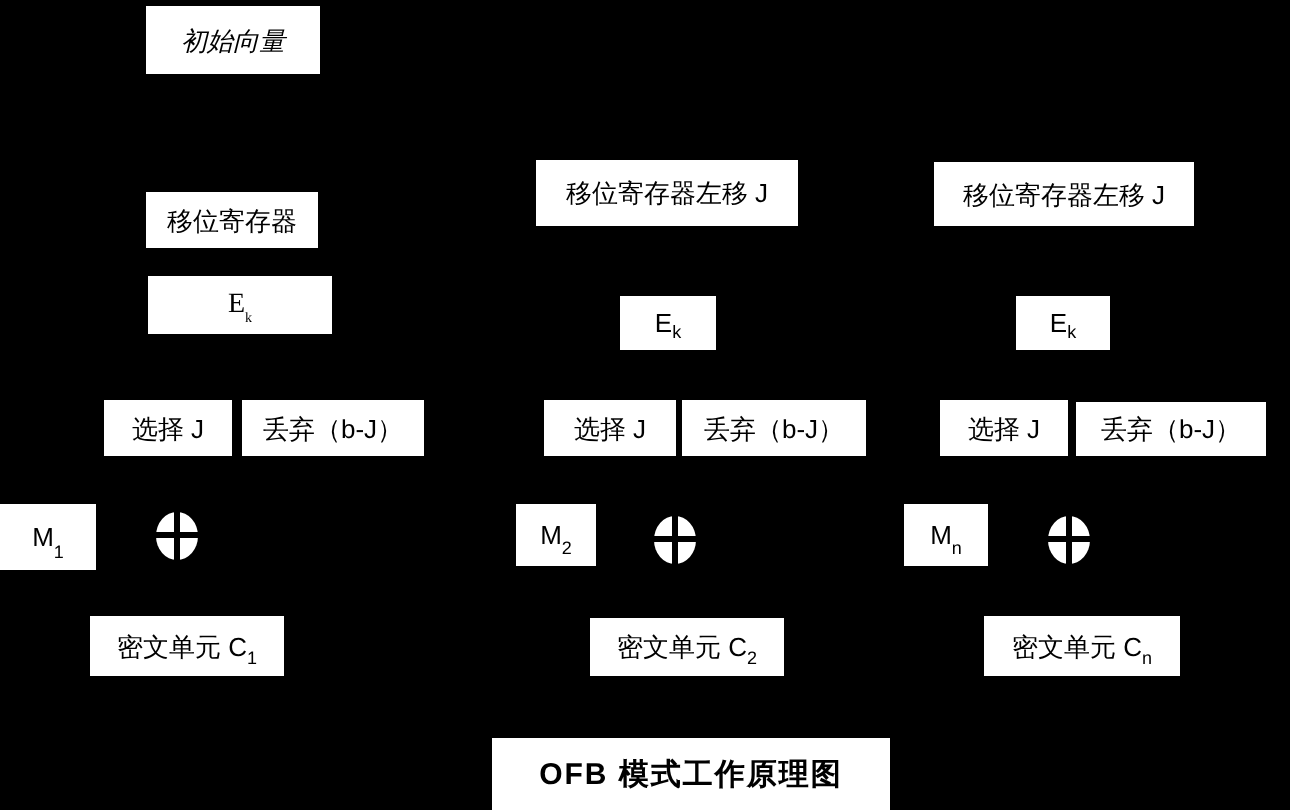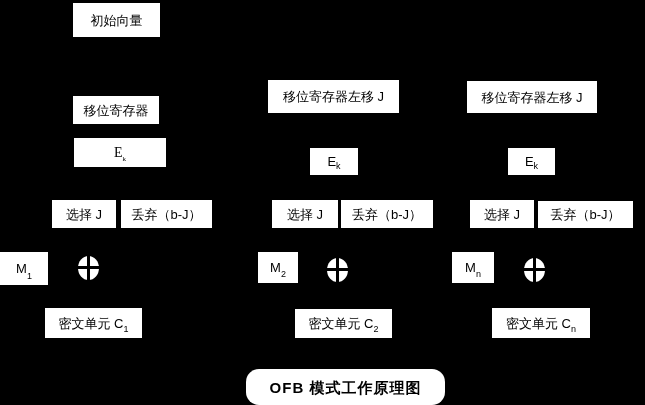--- a/index.html
+++ b/index.html
@@ -41,29 +41,28 @@
   }
   .xor::after {
     content: ""; position: absolute;
     top: 0; bottom: 0; left: 50%; width: 3px; margin-left: -2px;
     background: #000;
   }
   .title-box {
     font-weight: bold;
     font-size: 15px;
     letter-spacing: 1px;
-    border-radius: 13px;
   }
 </style>
 </head>
 <body>
 
 <div id="canvas">
 
-  <div class="box" style="left:73px; top:3px; width:87px; height:34px;">初始向量</div>
+  <div class="box" style="left:73px; top:3px; width:87px; height:34px;font-style:italic;">初始向量</div>
 
   <div class="box" style="left:73px; top:72px; width:86px; height:28px;margin-top:24px;">移位寄存器</div>
 
   <div class="box serif" style="left:74px; top:138px; width:92px; height:29px;">
     <span>E</span>
       <span class="sub sub-tiny">k</span>
   </div>
 
   <div class="box" style="left:52px; top:200px; width:64px; height:28px;">选择 J</div>
 

